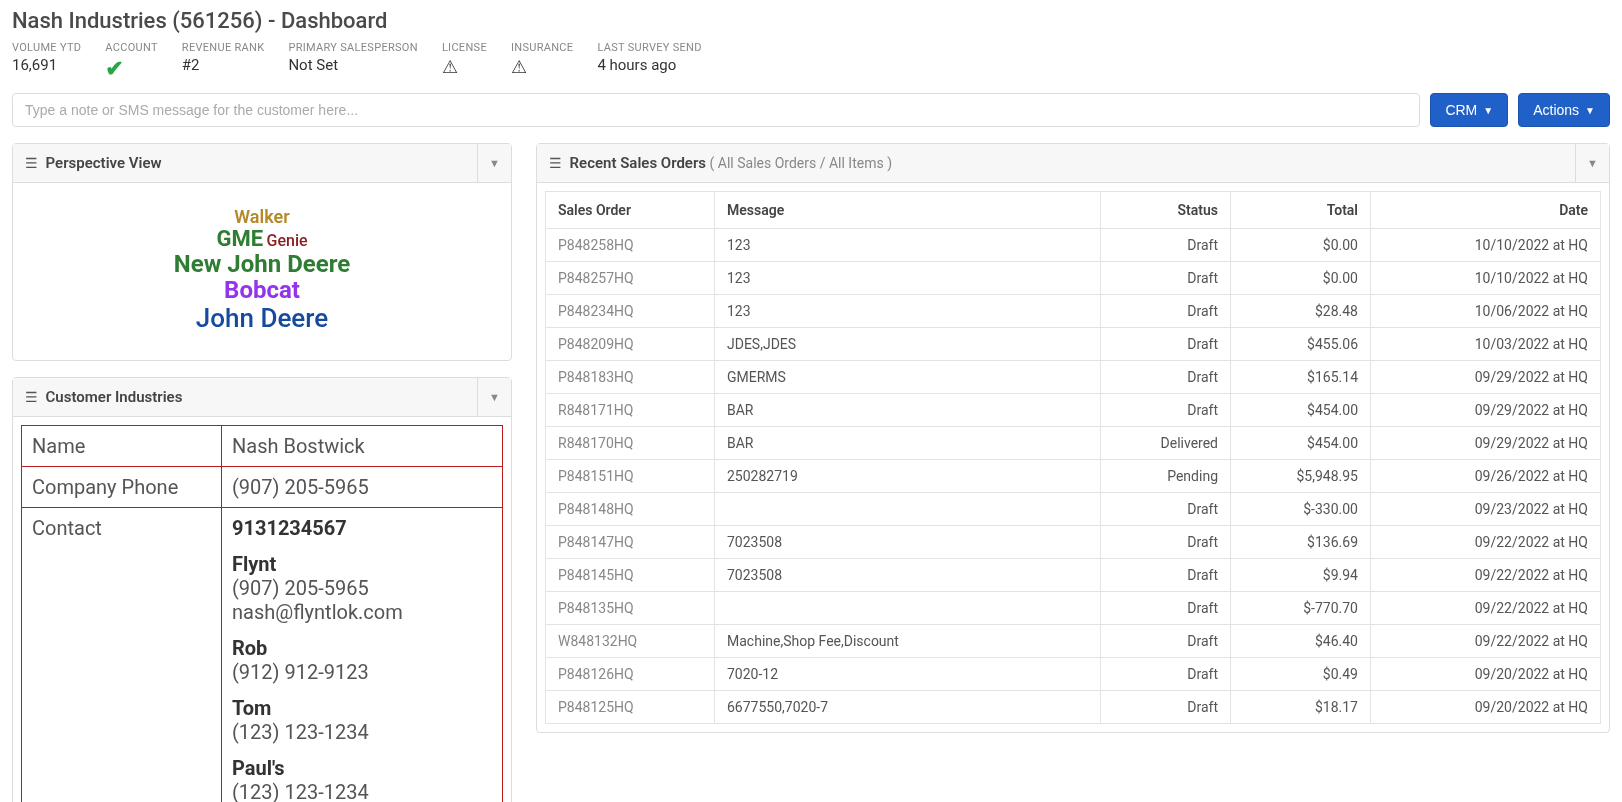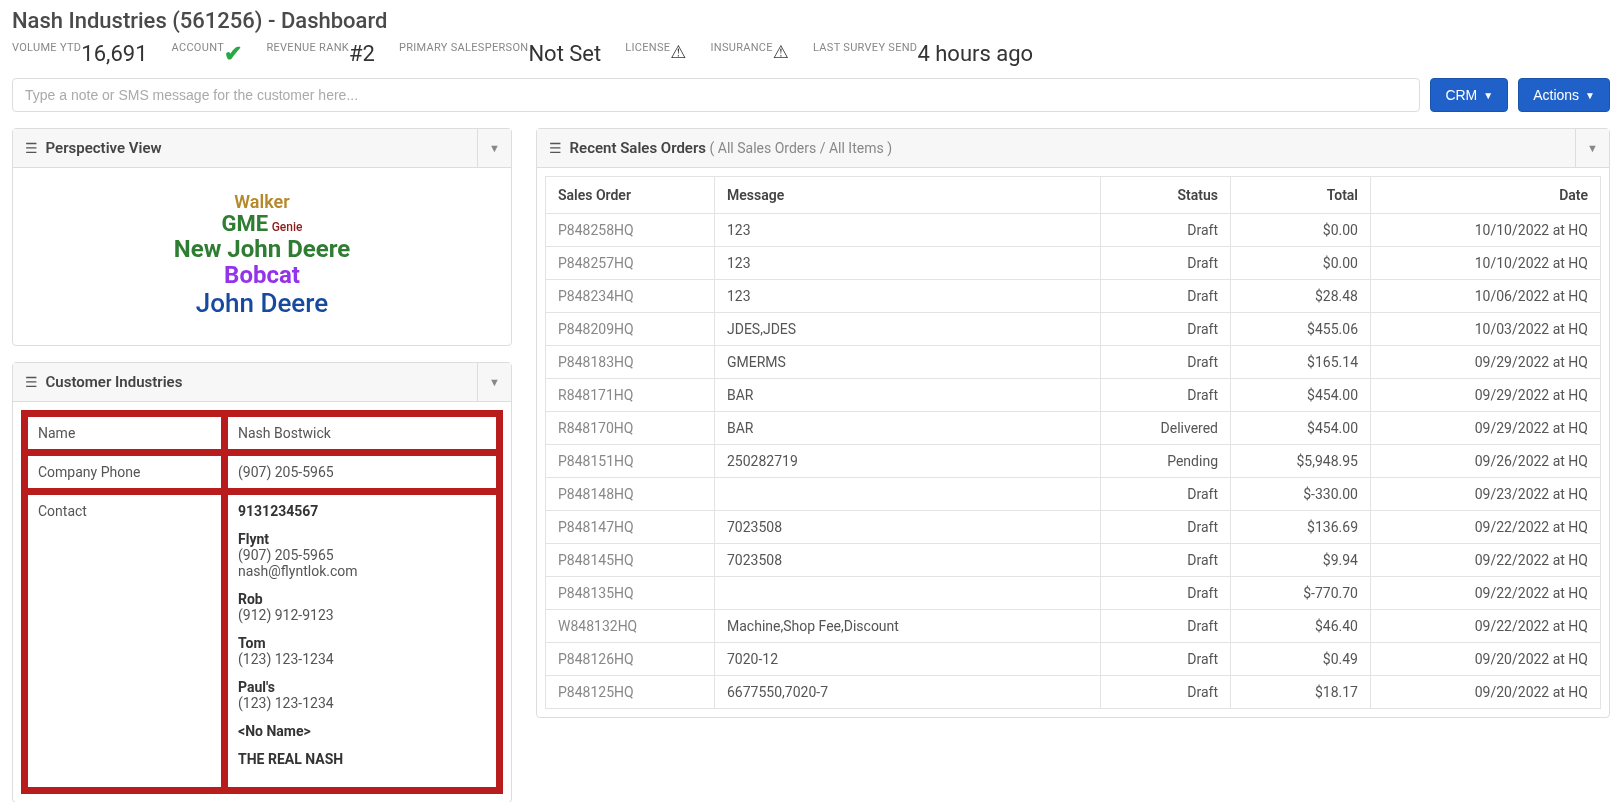--- a/index.html
+++ b/index.html
@@ -16,31 +16,31 @@
   font-weight: 500;
   margin-bottom: 8px;
 }
 .stats-row {
   display: flex;
   gap: 24px;
   margin-bottom: 12px;
 }
 .stat {
   display: flex;
-  flex-direction: row;
+  flex-direction: column;
 }
 .stat-label {
   font-size: 11px;
   color: #888;
   text-transform: uppercase;
   letter-spacing: 0.3px;
   margin-bottom: 2px;
 }
 .stat-value {
-  font-size: 22px;
+  font-size: 15px;
   color: #333;
   font-weight: 400;
 }
 .check-icon {
   color: #28a745;
   font-size: 22px;
   font-weight: bold;
 }
 .warn-icon {
   color: #333;
@@ -131,33 +131,33 @@
 .panel-body {
   padding: 10px 12px;
 }
 .wordcloud {
   text-align: center;
   padding: 14px 0 18px;
   line-height: 1.1;
 }
 .wc-walker { color: #b5892b; font-size: 18px; font-weight: 600; }
 .wc-gme { color: #2e7d32; font-size: 22px; font-weight: 700; }
-.wc-genie { color: #8b1d1d; font-size: 12px; font-weight: 500; }
+.wc-genie { color: #8b1d1d; font-size: 16px; font-weight: 500; }
 .wc-newjd { color: #2e7d32; font-size: 24px; font-weight: 700; }
 .wc-bobcat { color: #9333ea; font-size: 24px; font-weight: 700; }
 .wc-jd { color: #164a9e; font-size: 26px; font-weight: 500; }
 .info-table {
   width: 100%;
   border-collapse: collapse;
 }
 .info-table td {
-  border: 7px solid #b91c1c;
+  border: 1px solid #b91c1c;
   padding: 8px 10px;
   vertical-align: top;
-  font-size: 14px;
+  font-size: 20px;
   color: #555;
 }
 .info-table td:first-child { width: 200px; color: #555; }
 .contact-block { margin-bottom: 12px; }
 .contact-name { font-weight: 700; color: #333; }
 .orders-table {
   width: 100%;
   border-collapse: separate;
   border-spacing: 0;
 }

